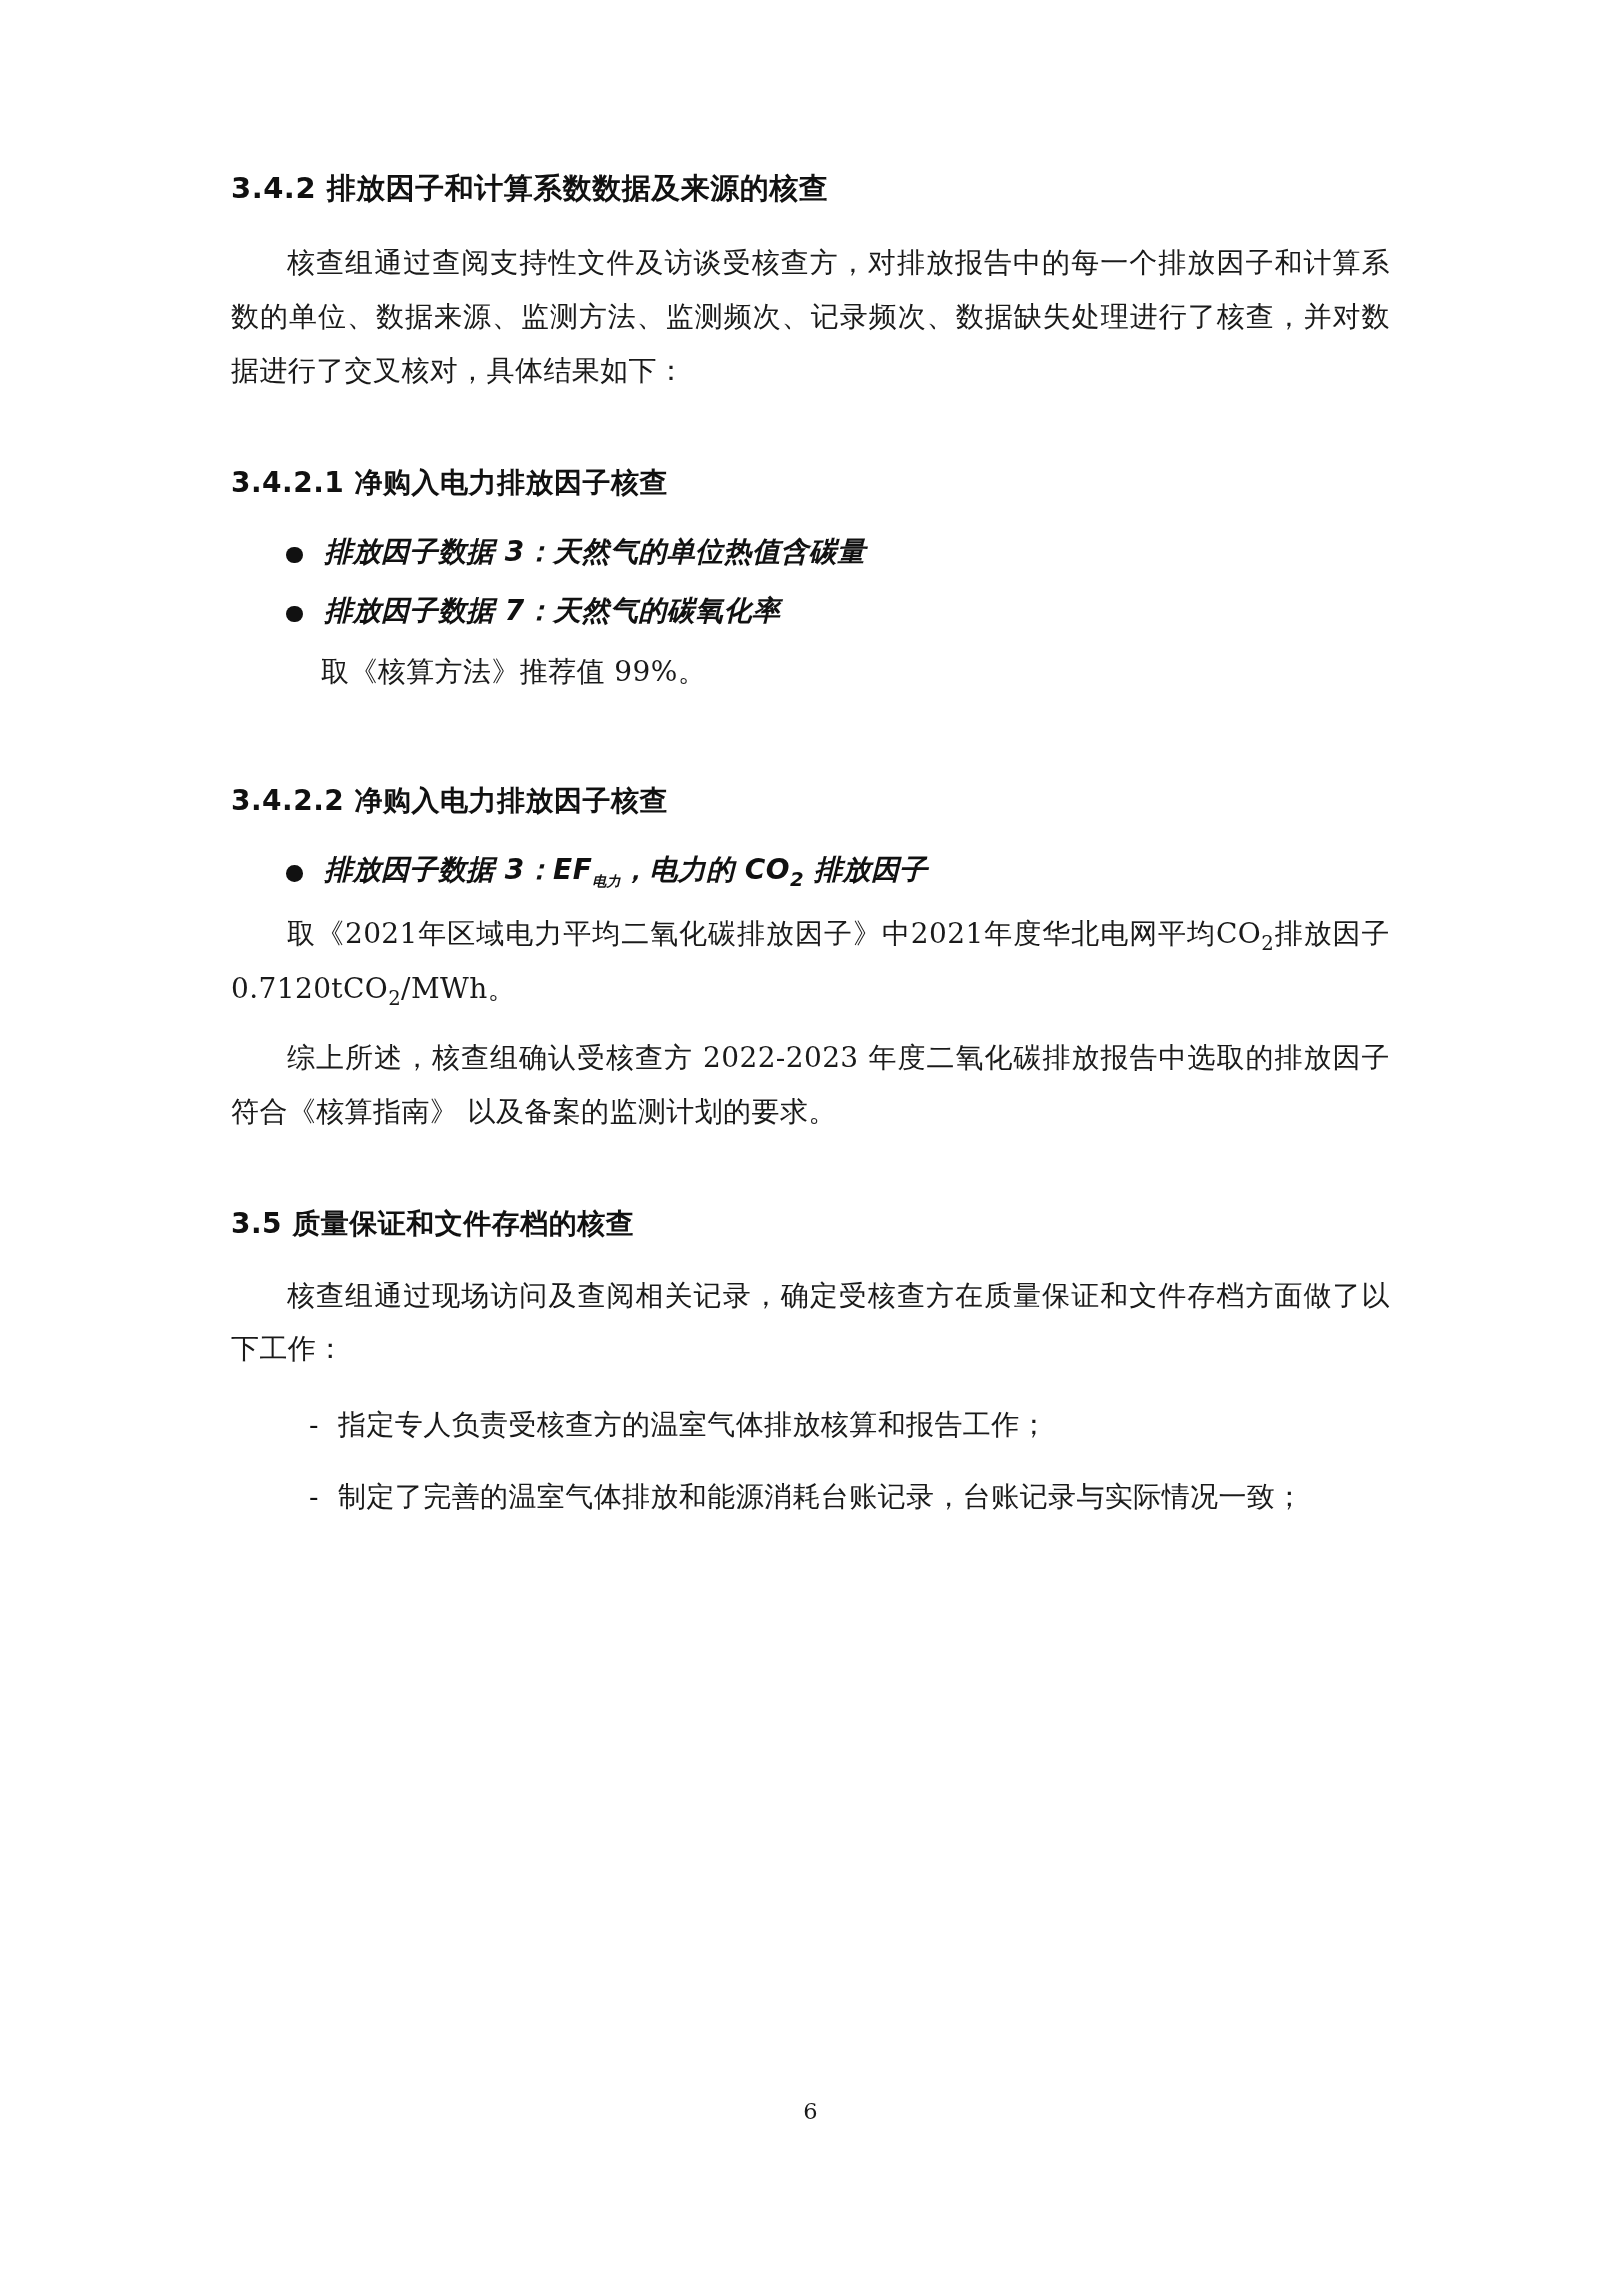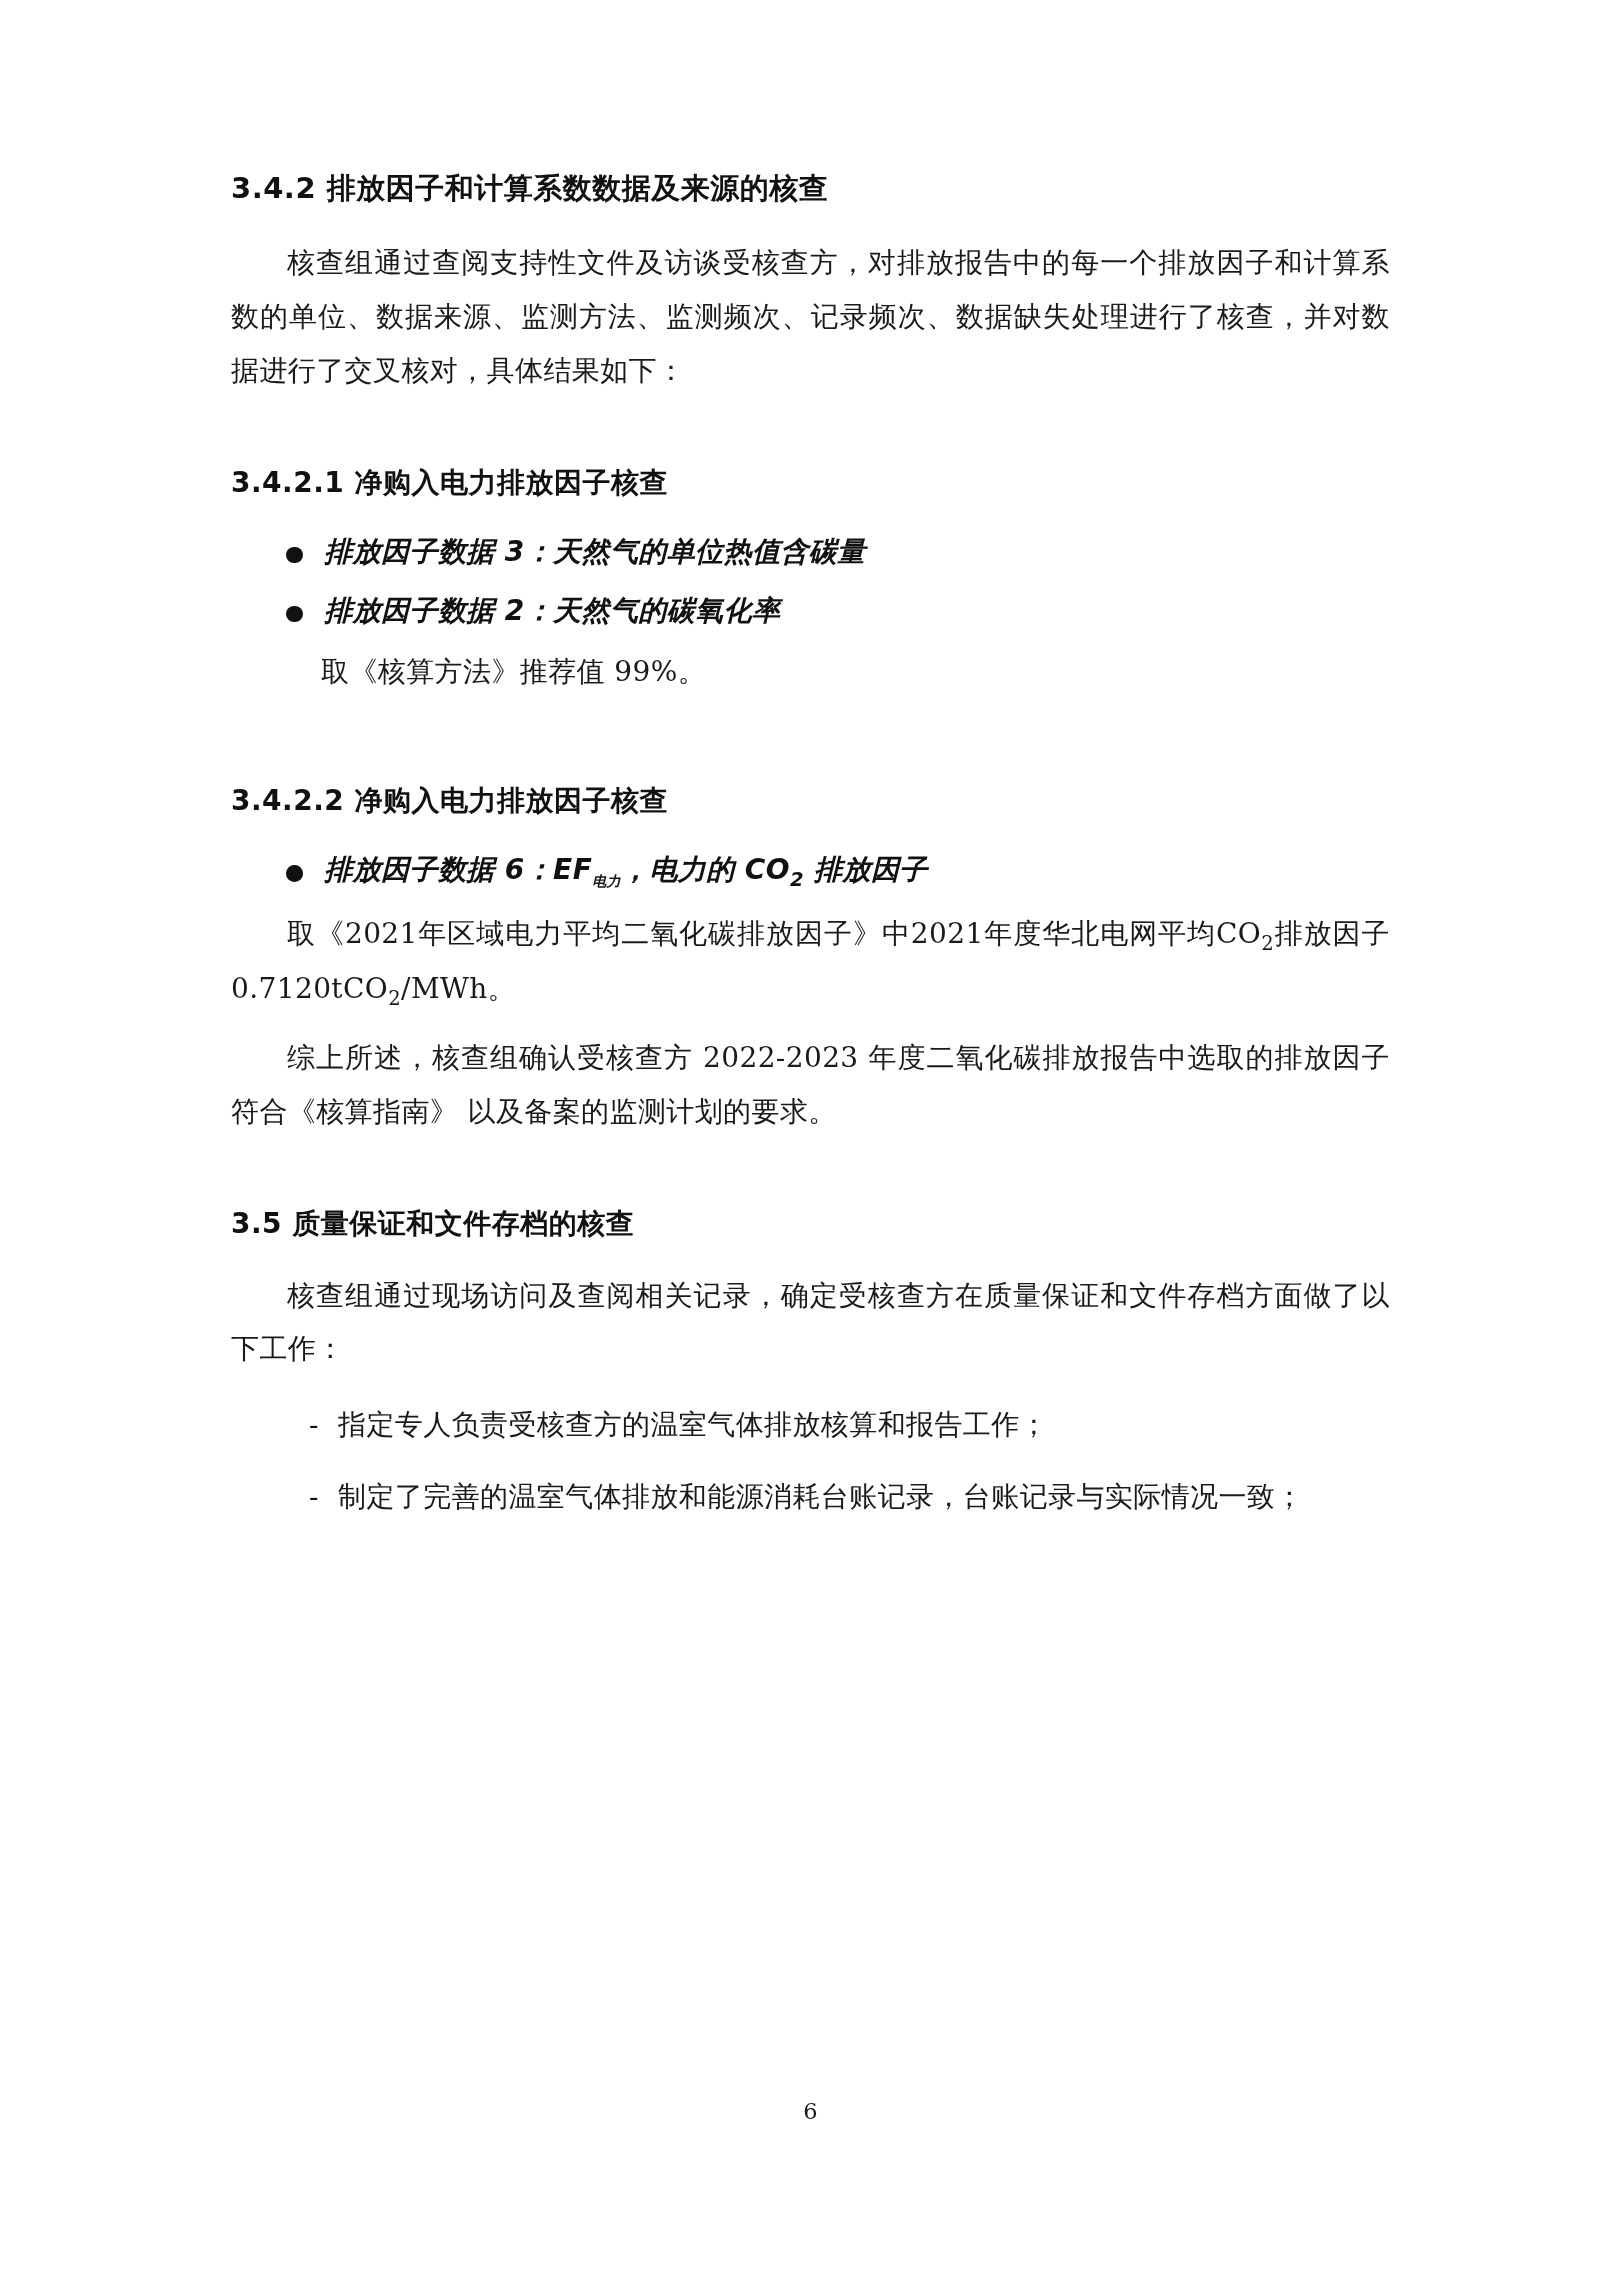--- a/index.html
+++ b/index.html
@@ -138,31 +138,31 @@
 
     <h3 class="h-heading sub">3.4.2.1 净购入电力排放因子核查</h3>
 
     <div class="bullet-item">
       <span class="bullet-dot"></span>
       <span class="bullet-text">排放因子数据 3：天然气的单位热值含碳量</span>
     </div>
 
     <div class="bullet-item">
       <span class="bullet-dot"></span>
-      <span class="bullet-text">排放因子数据 2：天然气的碳氧化率</span>
+      <span class="bullet-text">排放因子数据 7：天然气的碳氧化率</span>
     </div>
     <p class="follow-para">取《核算方法》推荐值 99%。</p>
 
     <div class="spacer-md"></div>
 
     <h3 class="h-heading sub">3.4.2.2 净购入电力排放因子核查</h3>
 
     <div class="bullet-item">
       <span class="bullet-dot"></span>
-      <span class="bullet-text"><span>排放因子数据 6：EF</span><span class="sub-small">电力</span><span>，电力的 CO</span><span class="sub-num">2</span><span> 排放因子</span></span>
+      <span class="bullet-text"><span>排放因子数据 3：EF</span><span class="sub-small">电力</span><span>，电力的 CO</span><span class="sub-num">2</span><span> 排放因子</span></span>
     </div>
 
     <p class="para tight"><span>取《2021年区域电力平均二氧化碳排放因子》中2021年度华北电网平均CO</span><span class="sub2">2</span><span>排放因子0.7120tCO</span><span class="sub2">2</span><span>/MWh。</span></p>
 
     <p class="para">综上所述，核查组确认受核查方 2022-2023 年度二氧化碳排放报告中选取的排放因子符合《核算指南》 以及备案的监测计划的要求。</p>
 
     <div class="spacer-sm"></div>
 
     <h2 class="h-heading sub">3.5  质量保证和文件存档的核查</h2>
 

